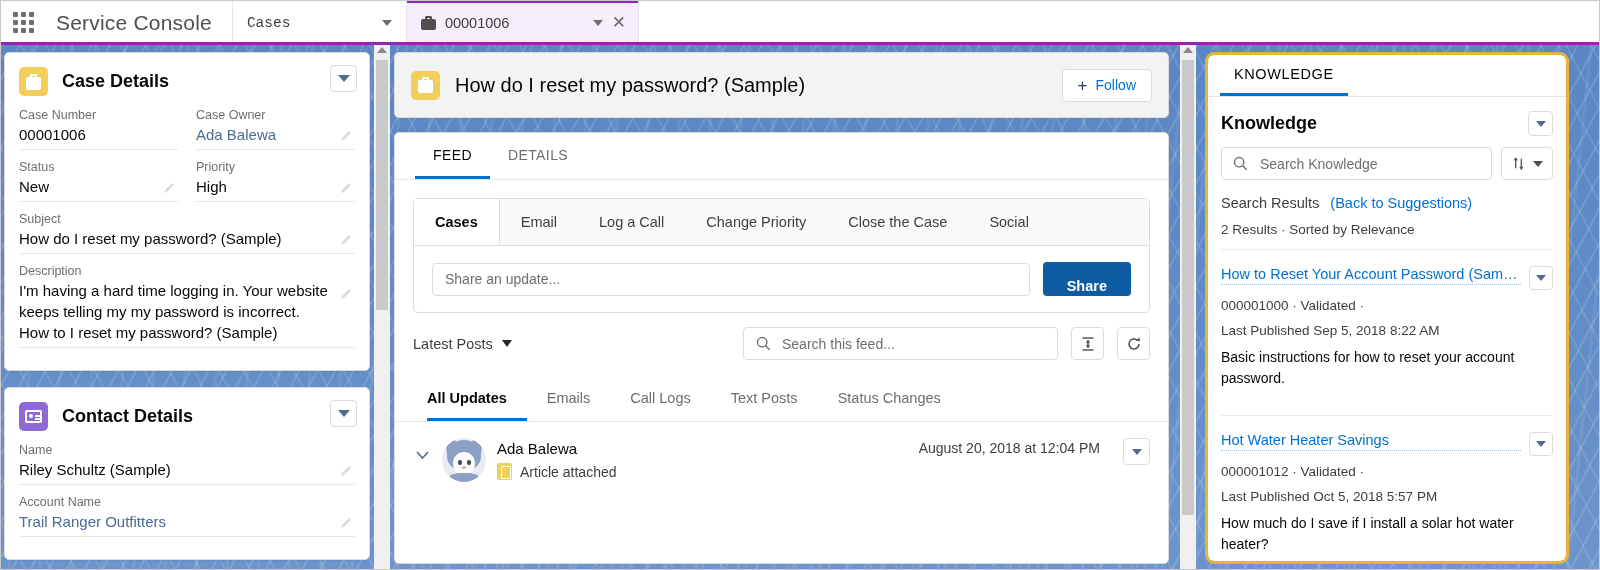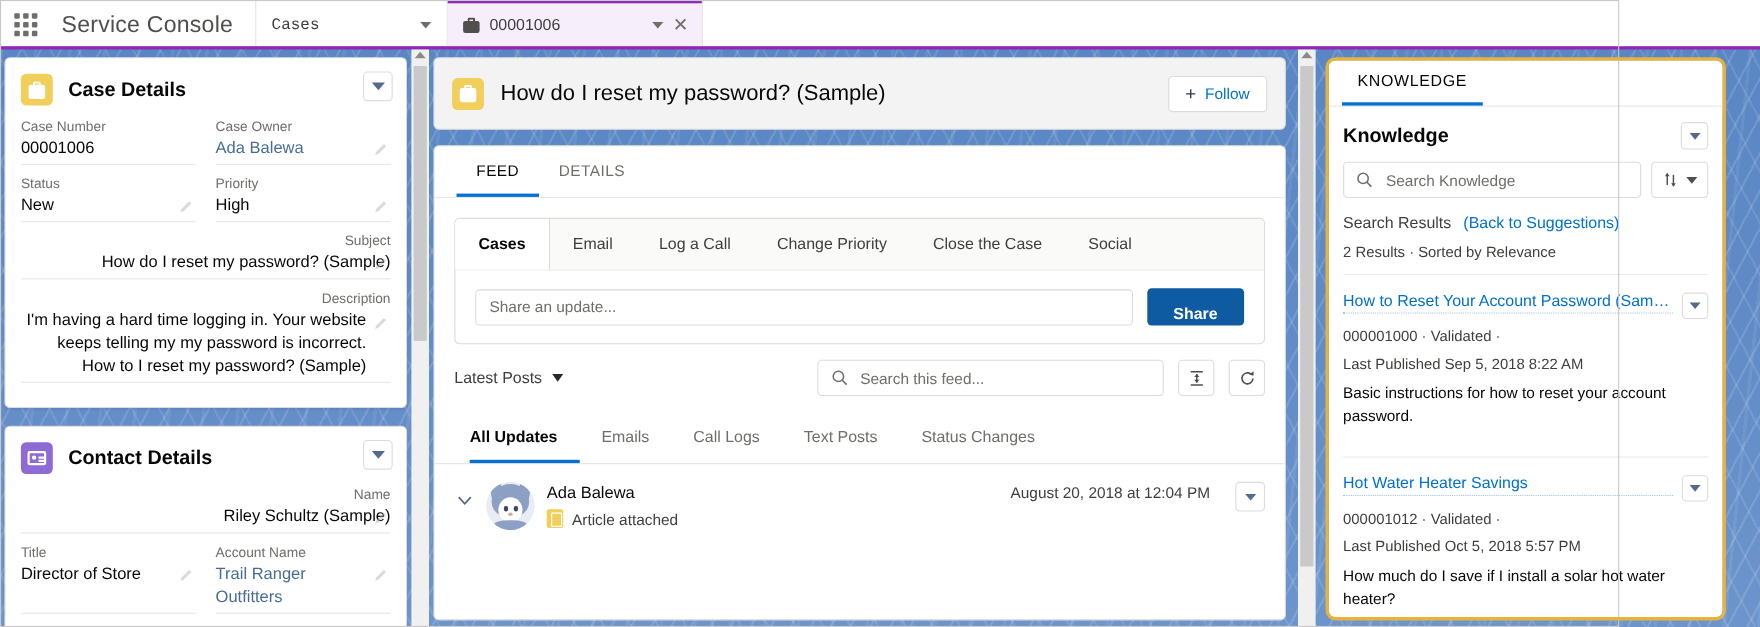--- a/index.html
+++ b/index.html
@@ -3,21 +3,21 @@
 <meta charset="utf-8">
 <style>
   * { box-sizing: border-box; }
   html, body {
     margin: 0; padding: 0;
     width: 1600px; height: 570px;
     overflow: hidden;
     font-family: "Liberation Sans", sans-serif;
     background: #ffffff;
   }
-  .app { position: relative; width: 1472px; height: 570px; background:#fff; }
+  .app { position: relative; width: 1600px; height: 570px; background:#fff; }
 
   
   .gheader {
     position:absolute; top:0; left:0; width:1600px; height:45px;
     background:#ffffff; display:flex; align-items:stretch;
   }
   .applauncher {
     width:46px; display:flex; align-items:center; justify-content:center;
     cursor:pointer;
   }
@@ -86,21 +86,21 @@
   .disclosure {
     position:absolute; right:12px; top:12px; width:27px; height:27px;
     border:1px solid #dddbda; border-radius:4px; background:#fff;
     display:flex; align-items:center; justify-content:center; cursor:pointer;
   }
   .disclosure .tri { width:0;height:0;border-left:6px solid transparent;border-right:6px solid transparent;border-top:7px solid #54698d; }
 
   .fields { padding:0 14px 14px 14px; }
   .frow { display:flex; gap:18px; }
   .fld { flex:1; min-width:0; position:relative; padding-bottom:4px; margin-bottom:8px; border-bottom:1px solid #e8e7e5; }
-  .fld.full { flex:1 1 100%;text-align:right; }
+  .fld.full { flex:1 1 100%; }
   .flabel { font-size:12.5px; color:#706e6b; line-height:18px; }
   .fvalue { font-size:15px; color:#080707; line-height:21px; word-wrap:break-word; }
   .fvalue.link2 { color:#486c94; }
   .pencil { position:absolute; right:2px; bottom:6px; width:13px; height:13px; opacity:.45; cursor:pointer; }
   .pencil svg { display:block; }
 
   
   .rec-header {
     background:#f3f3f3; border:1px solid #dddbda; border-radius:5px;
     height:66px; display:flex; align-items:center; padding:0 16px; position:relative;
@@ -340,29 +340,20 @@
             <div class="fvalue">Riley Schultz (Sample)</div>
             <span class="pencil">
                 <svg width="13" height="13" viewBox="0 0 13 13">
                   <path d="M1 11l1-3 7-7 2 2-7 7z" fill="#b0b0b0"></path>
                 </svg>
               </span>
           </div>
         </div>
         <div class="frow">
           <div class="fld">
-            <div class="flabel">Title</div>
-            <div class="fvalue" style="padding-right:20px;">Director of Store</div>
-            <span class="pencil" style="bottom:auto; top:24px;">
-                <svg width="13" height="13" viewBox="0 0 13 13">
-                  <path d="M1 11l1-3 7-7 2 2-7 7z" fill="#b0b0b0"></path>
-                </svg>
-              </span>
-          </div>
-          <div class="fld">
             <div class="flabel">Account Name</div>
             <div class="fvalue link2" style="padding-right:20px;">Trail Ranger Outfitters</div>
             <span class="pencil" style="bottom:auto; top:24px;">
                 <svg width="13" height="13" viewBox="0 0 13 13">
                   <path d="M1 11l1-3 7-7 2 2-7 7z" fill="#b0b0b0"></path>
                 </svg>
               </span>
           </div>
         </div>
       </div>

